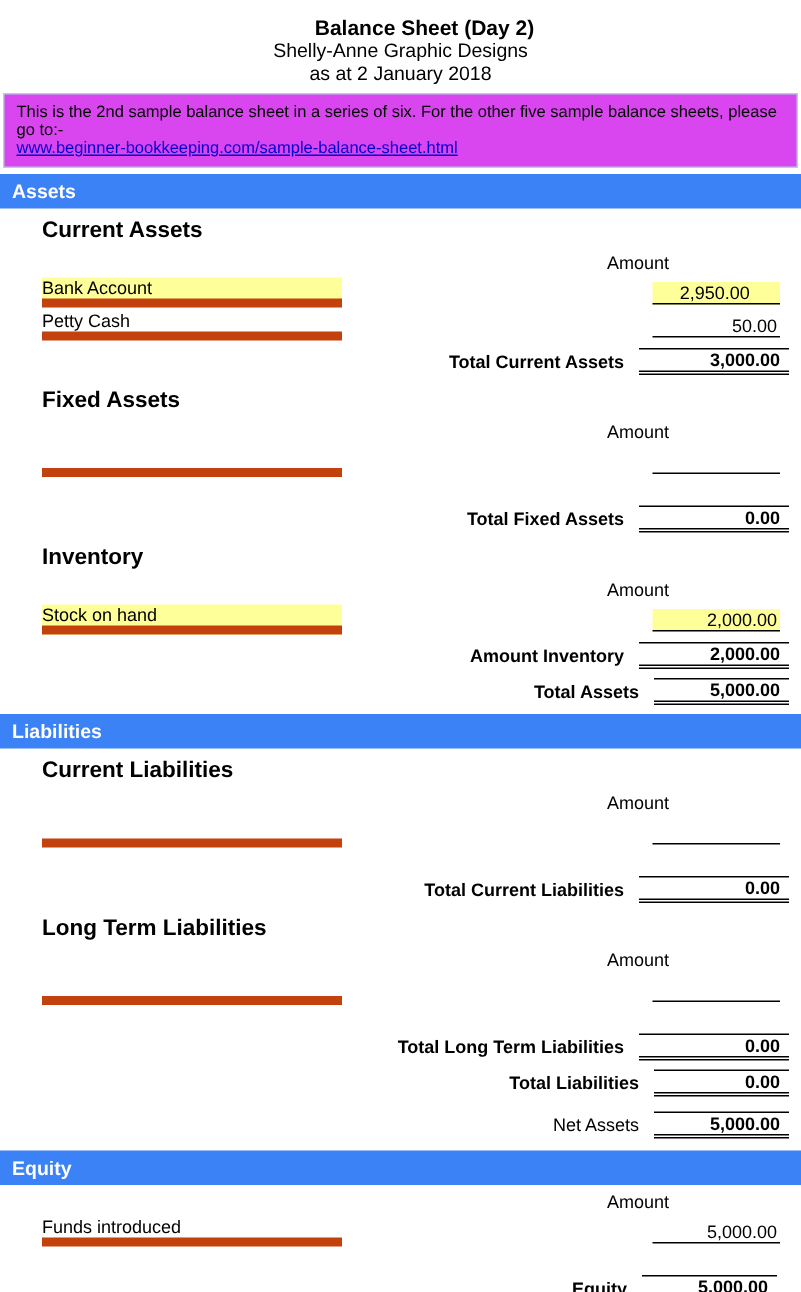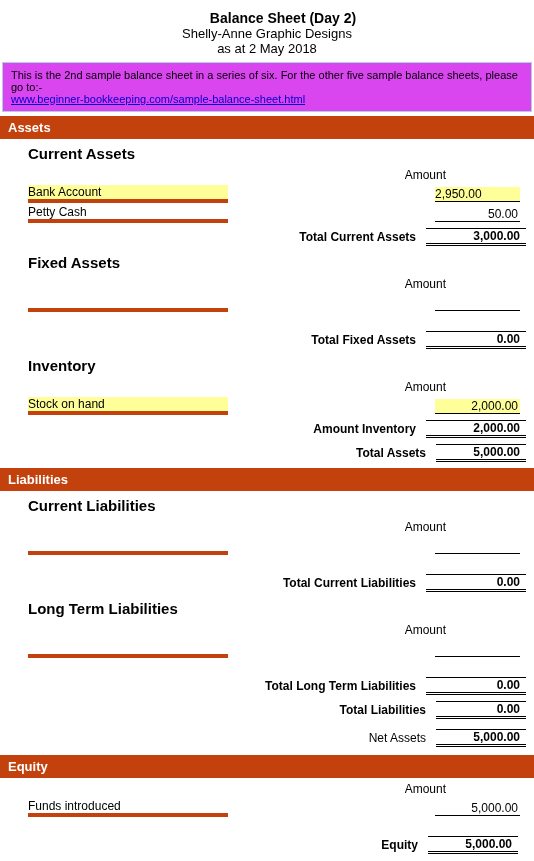--- a/index.html
+++ b/index.html
@@ -29,21 +29,21 @@
       padding: 6px 8px;
       font-size: 11px;
       margin: 0 2px 2px 2px;
     }
     .info-banner a {
       color: #0000cc;
       text-decoration: underline;
     }
 
     .section-header {
-      background: #c2410c;
+      background: #3b82f6;
       color: #fff;
       font-weight: bold;
       font-size: 13px;
       padding: 4px 8px;
       margin-top: 4px;
     }
 
     .content {
       padding: 0 8px;
     }
@@ -65,21 +65,21 @@
     .line-item {
       display: flex;
       align-items: center;
       padding: 1px 0;
     }
     .line-item .label-col {
       flex: 1;
       padding-left: 20px;
     }
     .line-item .label-col .underline-field {
-      border-bottom: 4px solid #c2410c;
+      border-bottom: 6px solid #c2410c;
       display: inline-block;
       width: 200px;
       min-height: 14px;
     }
     .line-item .amount-col {
       width: 100px;
       text-align: right;
       padding-right: 6px;
     }
     .line-item .amount-col .underline-field {
@@ -149,21 +149,21 @@
       border-bottom: 3px double #000;
     }
   </style>
 </head>
 <body>
 
 <div>
   <div class="header">
     <div class="title">Balance Sheet (Day 2)</div>
     <div>Shelly-Anne Graphic Designs</div>
-    <div>as at 2 May 2018</div>
+    <div>as at 2 January 2018</div>
   </div>
 </div>
 
 <div class="info-banner">
   <span>This is the 2nd sample balance sheet in a series of six. For the other five sample balance sheets, please go to:-</span><br>
   <a href="#">www.beginner-bookkeeping.com/sample-balance-sheet.html</a>
 </div>
 
 <div class="section-header">
   <span>Assets</span>
@@ -177,21 +177,21 @@
 
   <div class="amount-header">
     <span>Amount</span>
   </div>
 
   <div class="line-item">
     <div class="label-col">
       <span class="underline-field highlight-yellow">Bank Account</span>
     </div>
     <div class="amount-col">
-      <span class="underline-field highlight-yellow" style="text-align:left;padding-right:2px;">2,950.00</span>
+      <span class="underline-field highlight-yellow" style="text-align:center;padding-right:2px;">2,950.00</span>
     </div>
   </div>
 
   <div class="line-item">
     <div class="label-col">
       <span class="underline-field">Petty Cash</span>
     </div>
     <div class="amount-col">
       <span class="underline-field" style="text-align:right;padding-right:2px;">50.00</span>
     </div>

